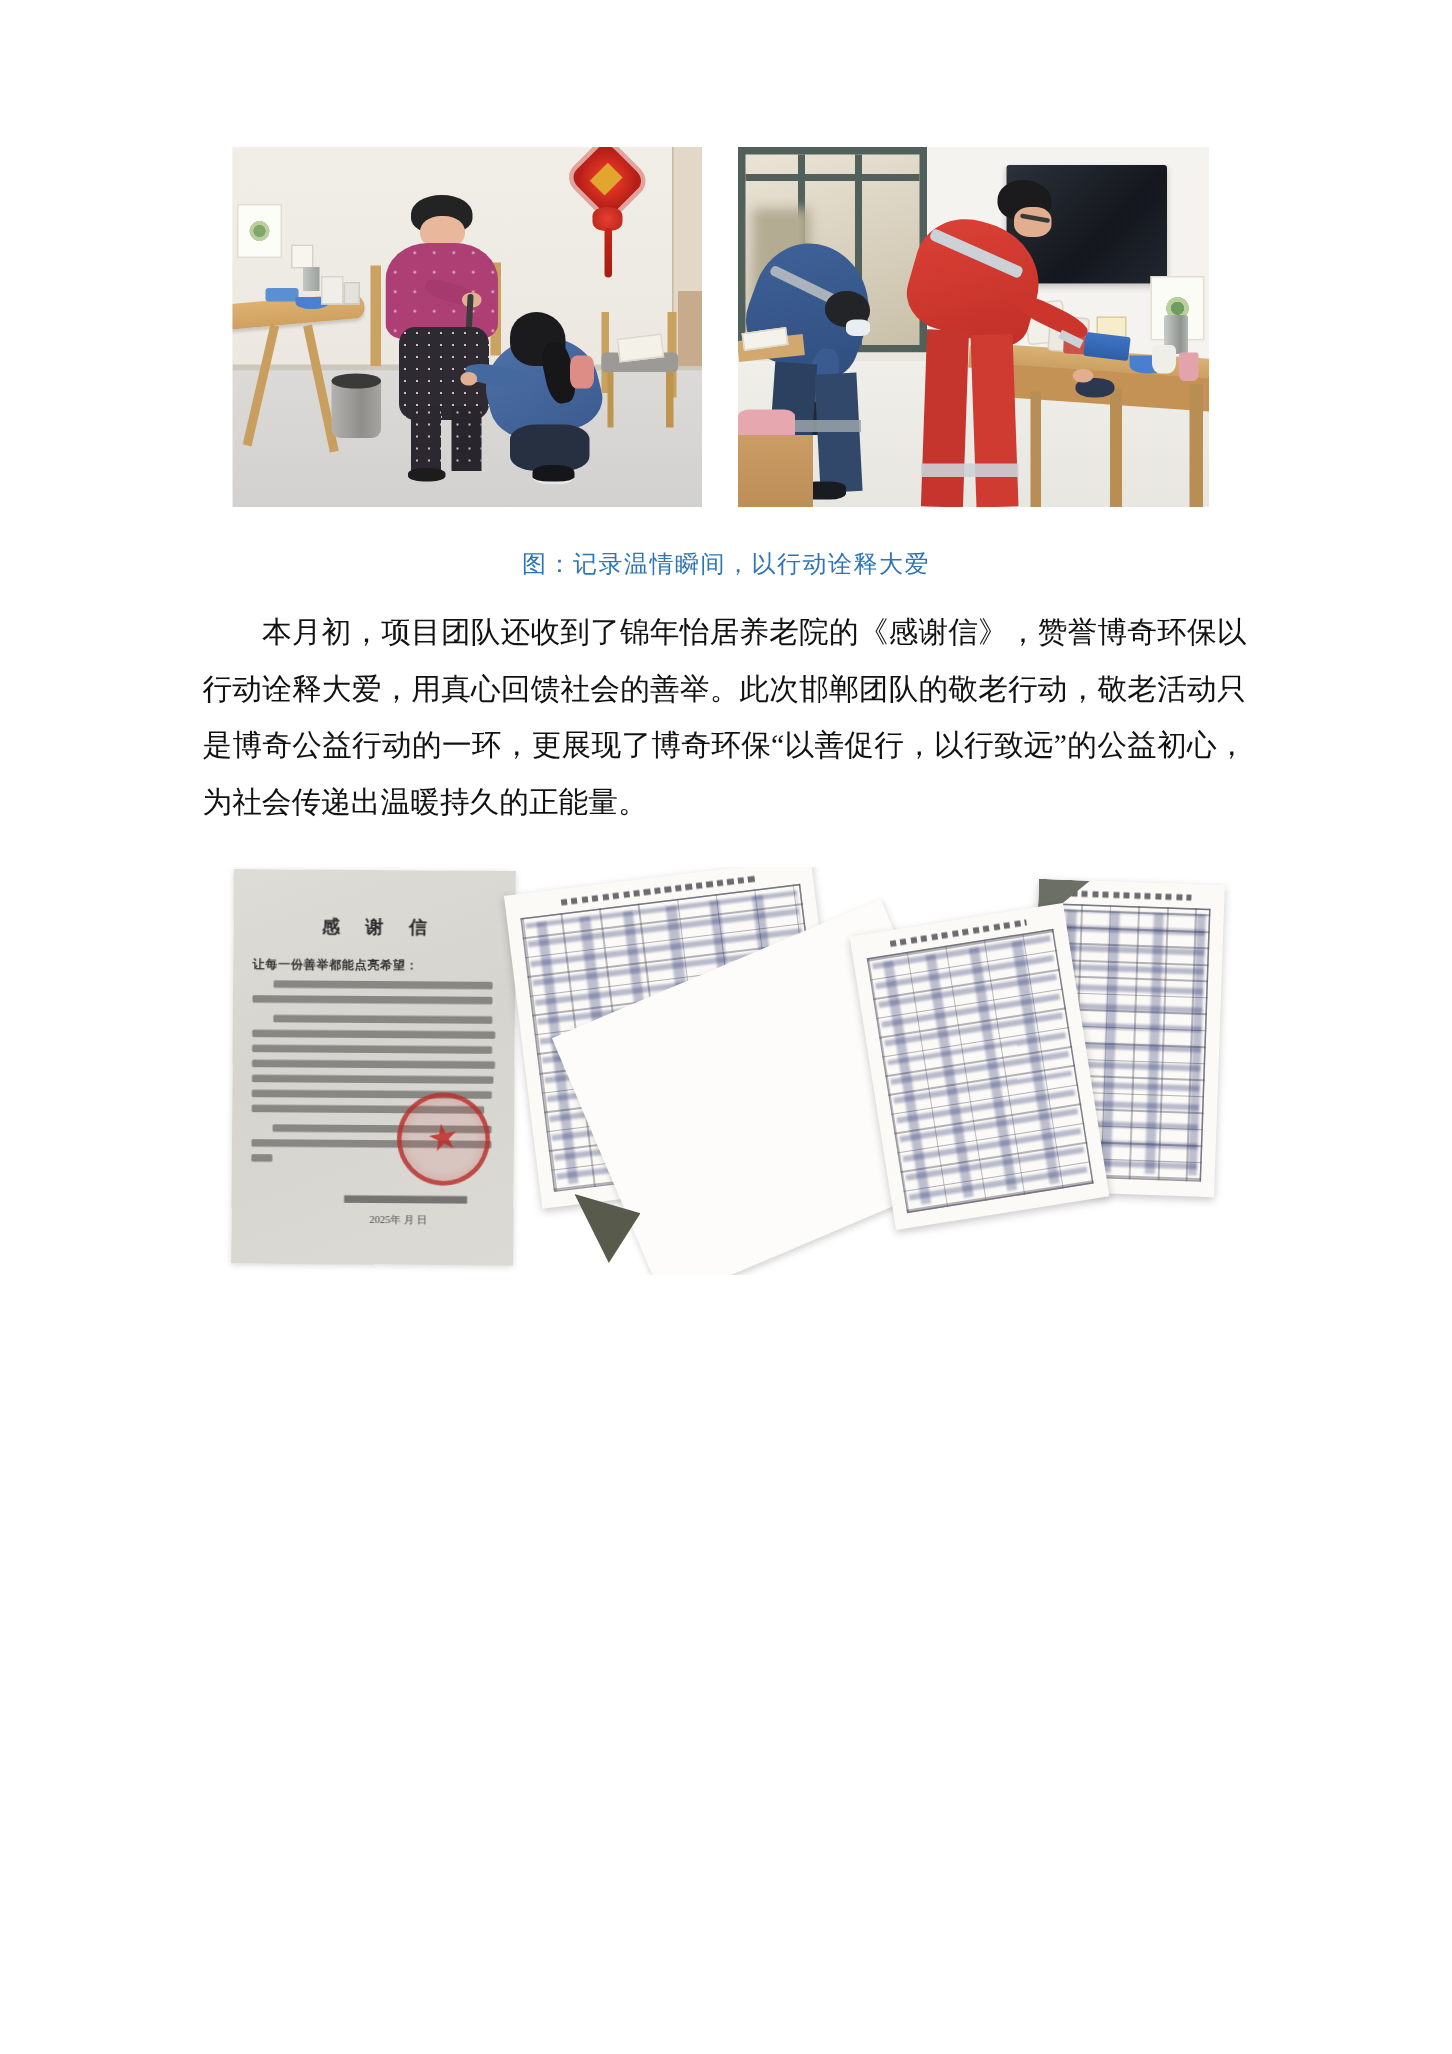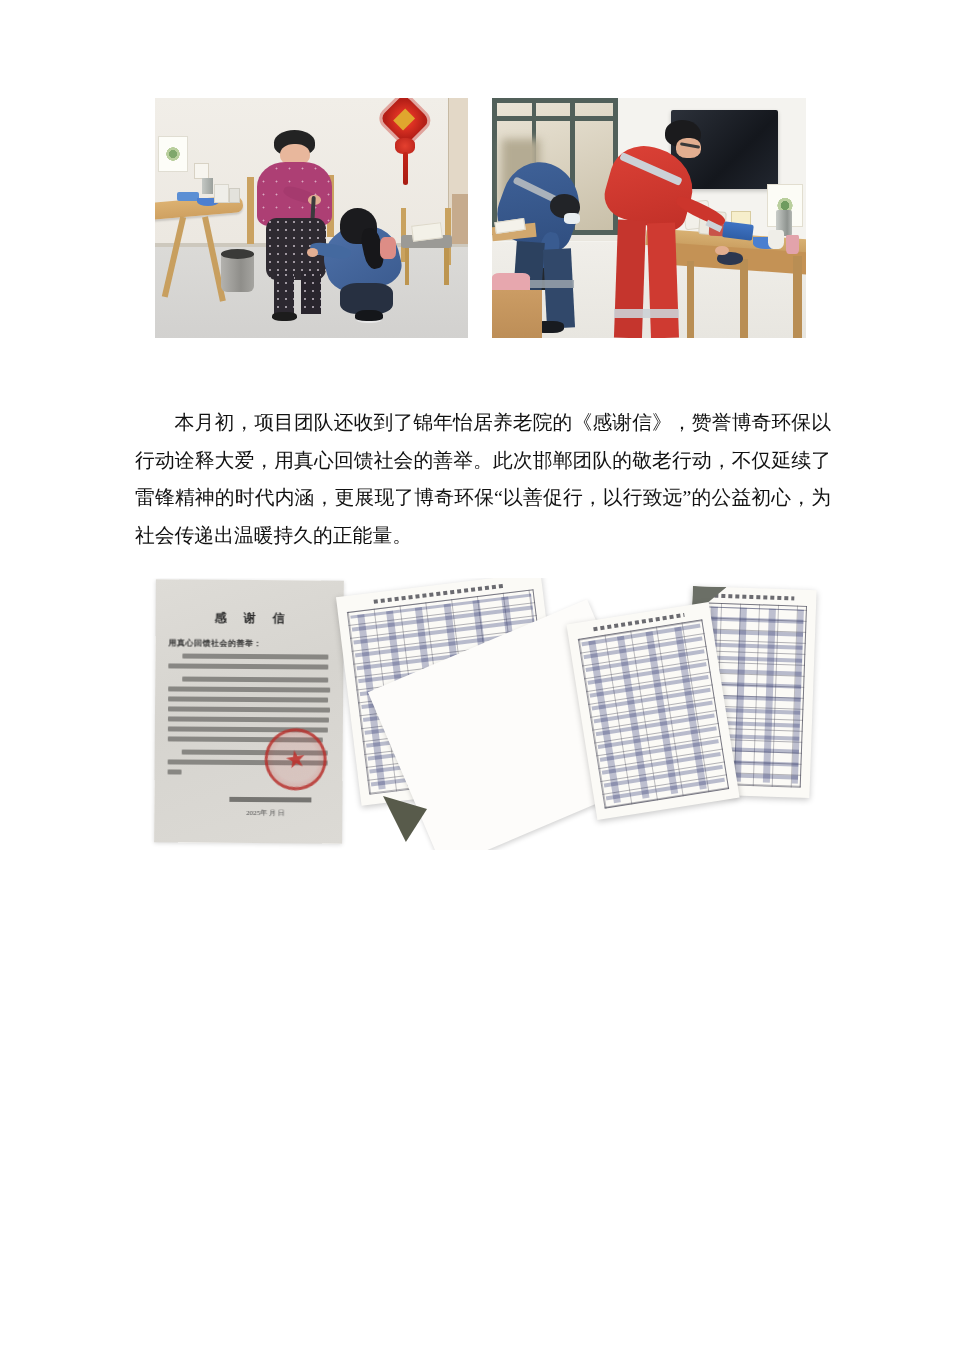--- a/index.html
+++ b/index.html
@@ -208,28 +208,29 @@
     <div style="left:7%;top:60%;width:9%;height:34%;background:#2c415f;transform:rotate(4deg);"></div>
     <div style="left:17%;top:63%;width:9%;height:33%;background:#31486a;transform:rotate(-3deg);"></div>
     <div style="left:7%;top:76%;width:19%;height:3%;background:#9aa3ac;opacity:.85;"></div>
     <div style="left:13%;top:93%;width:10%;height:5%;background:#181b20;border-radius:35%;"></div>
     <div style="left:0;top:53%;width:14%;height:6%;background:#d2a86e;transform:rotate(-6deg);"></div>
     <div style="left:1%;top:51%;width:9%;height:4%;background:#f4f2ea;transform:rotate(-8deg);border:1px solid #ddd8ca;"></div>
     <div style="left:0;top:73%;width:12%;height:9%;background:#e7a7ae;border-radius:20%;"></div>
     <div style="left:0;top:80%;width:16%;height:20%;background:linear-gradient(180deg,#cb9c64,#bd8e57);"></div>
   </div>
 
-
-  <div class="para" id="para1">本月初，项目团队还收到了锦年怡居养老院的《感谢信》，赞誉博奇环保以行动诠释大爱，用真心回馈社会的善举。此次邯郸团队的敬老行动，不仅延续了雷锋精神的时代内涵，更展现了博奇环保“以善促行，以行致远”的公益初心，为社会传递出温暖持久的正能量。</div>
+  <div class="caption">图：记录温情瞬间，以行动诠释大爱</div>
+
+  <div class="para" id="para1">本月初，项目团队还收到了锦年怡居养老院的《感谢信》，赞誉博奇环保以行动诠释大爱，用真心回馈社会的善举。此次邯郸团队的敬老行动，敬老活动只是博奇公益行动的一环，更展现了博奇环保“以善促行，以行致远”的公益初心，为社会传递出温暖持久的正能量。</div>
 
   <div class="collage">
 
     <div class="letter">
       <div class="letter-title">感 谢 信</div>
-      <div class="letter-salutation">用真心回馈社会的善举：</div>
+      <div class="letter-salutation">让每一份善举都能点亮希望：</div>
       <i class="lb1"></i>
       <i class="lb2"></i>
       <i class="lb3"></i>
       <i class="lb4"></i>
       <i class="lb5"></i>
       <i class="lb6"></i>
       <i class="lb7"></i>
       <i class="lb8"></i>
       <i class="lb9"></i>
       <i class="lb10"></i>

